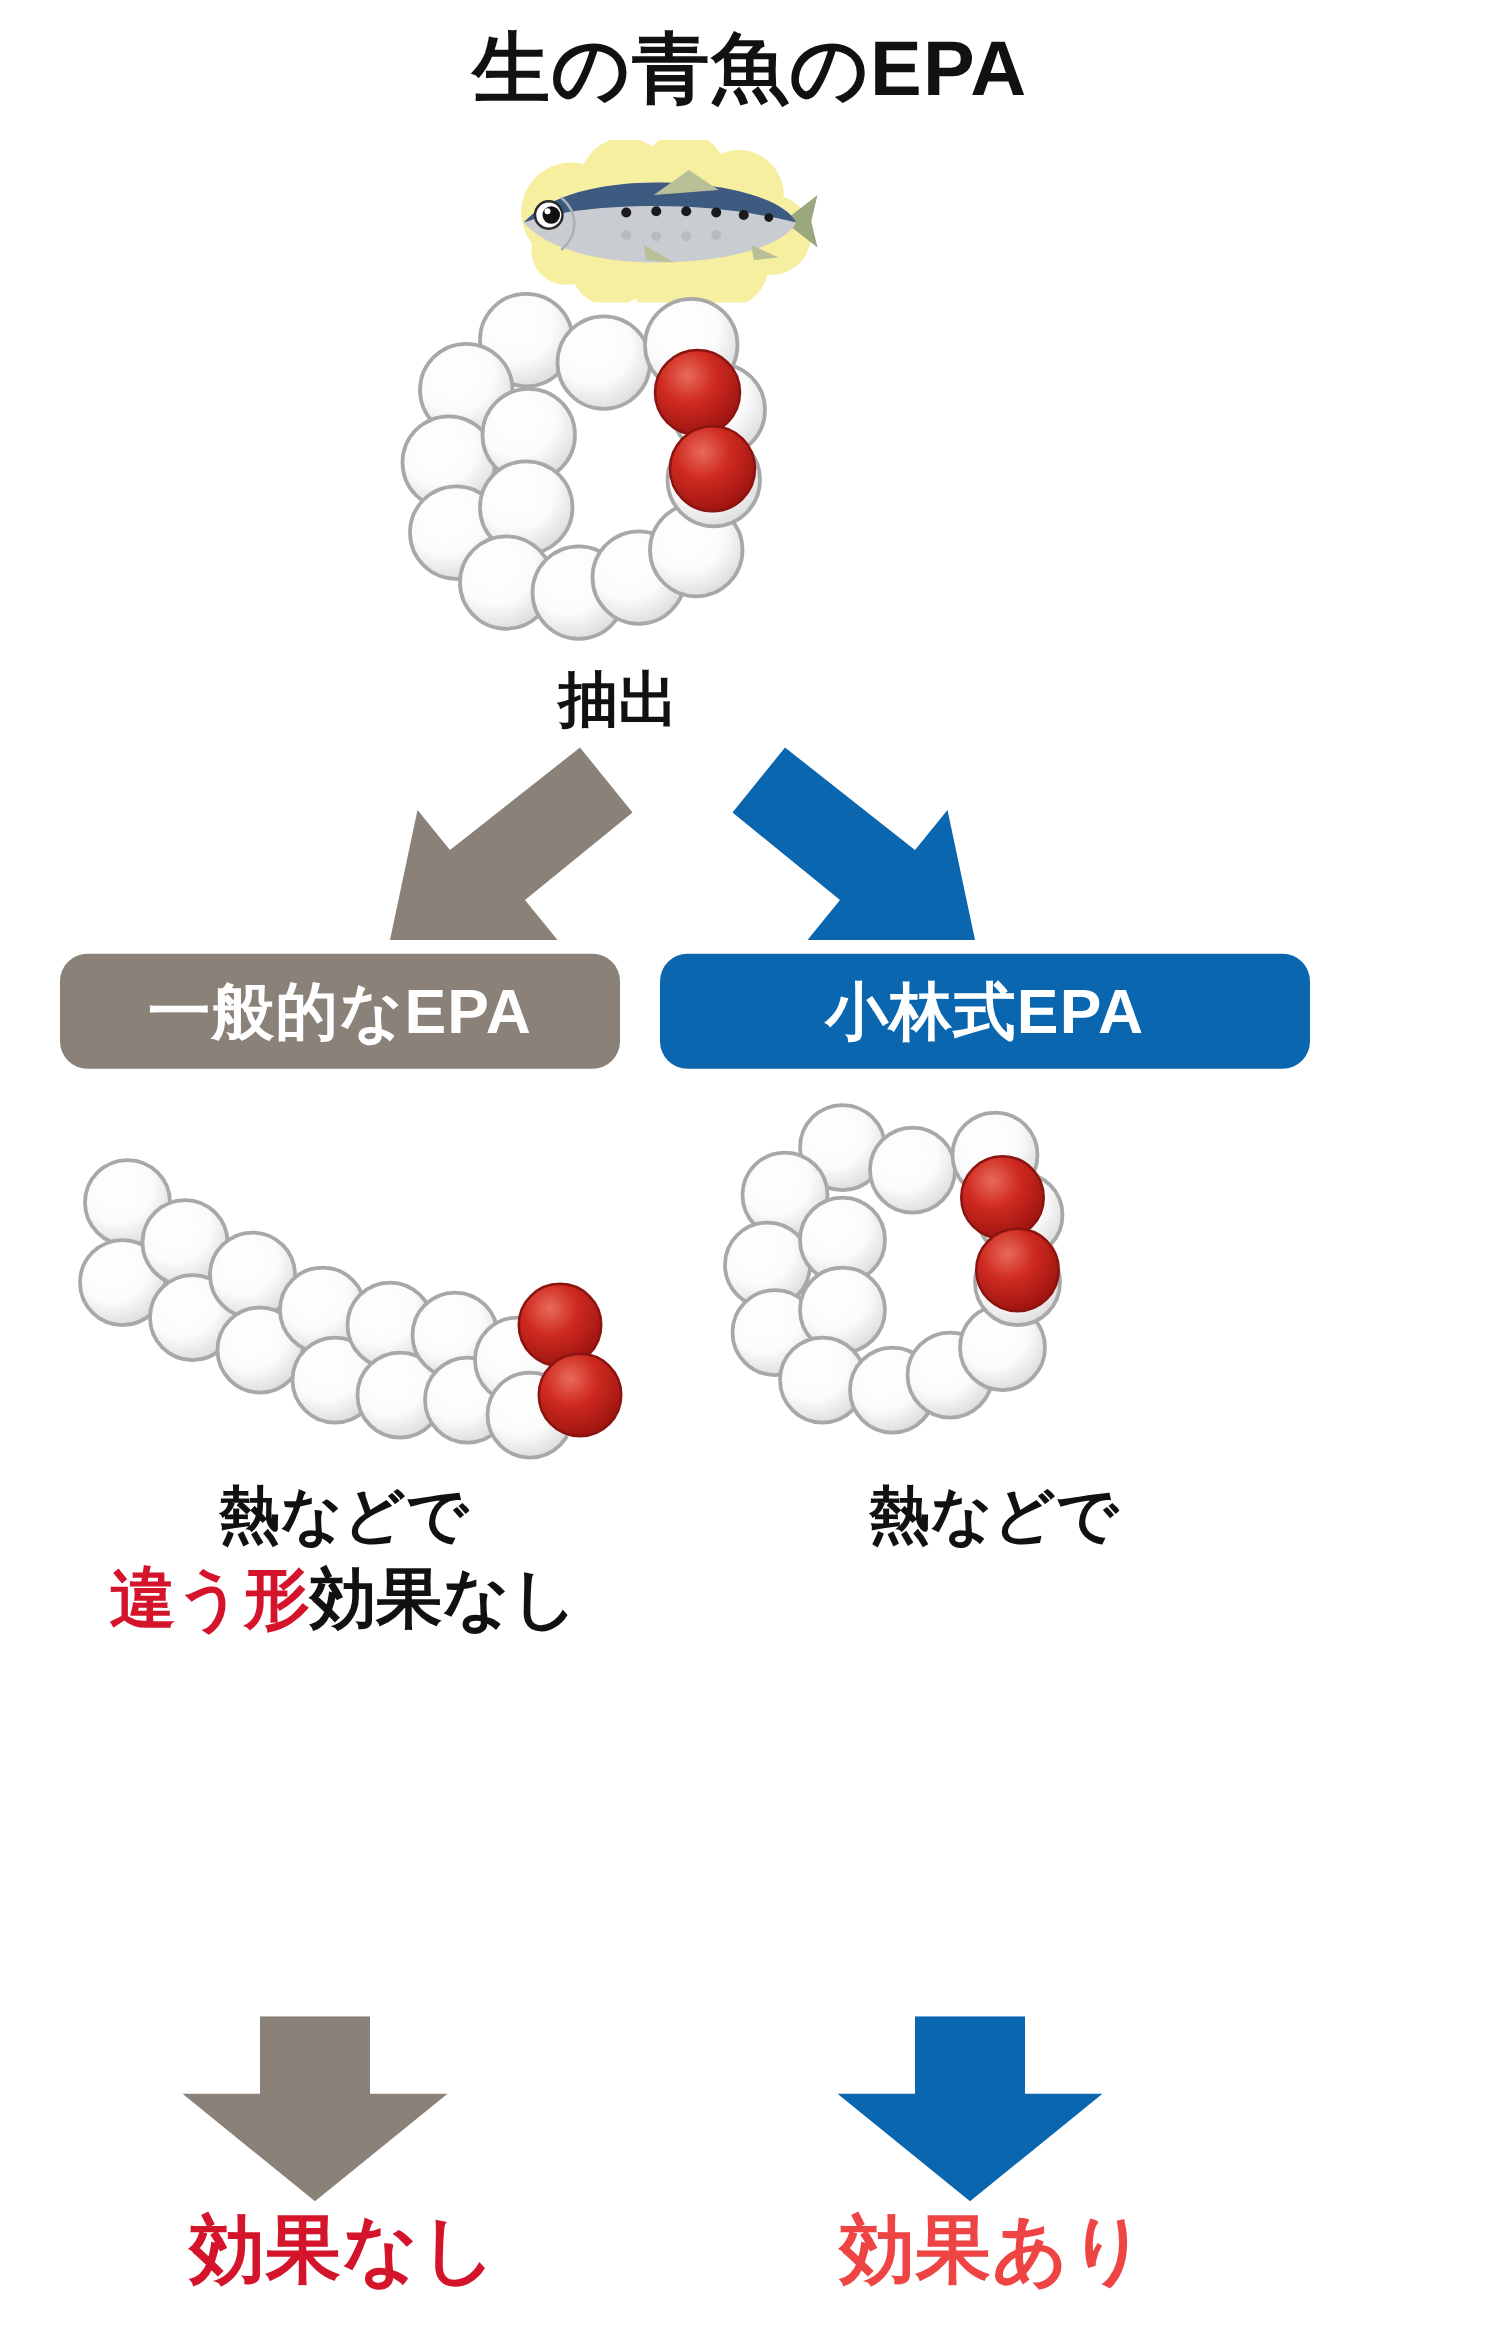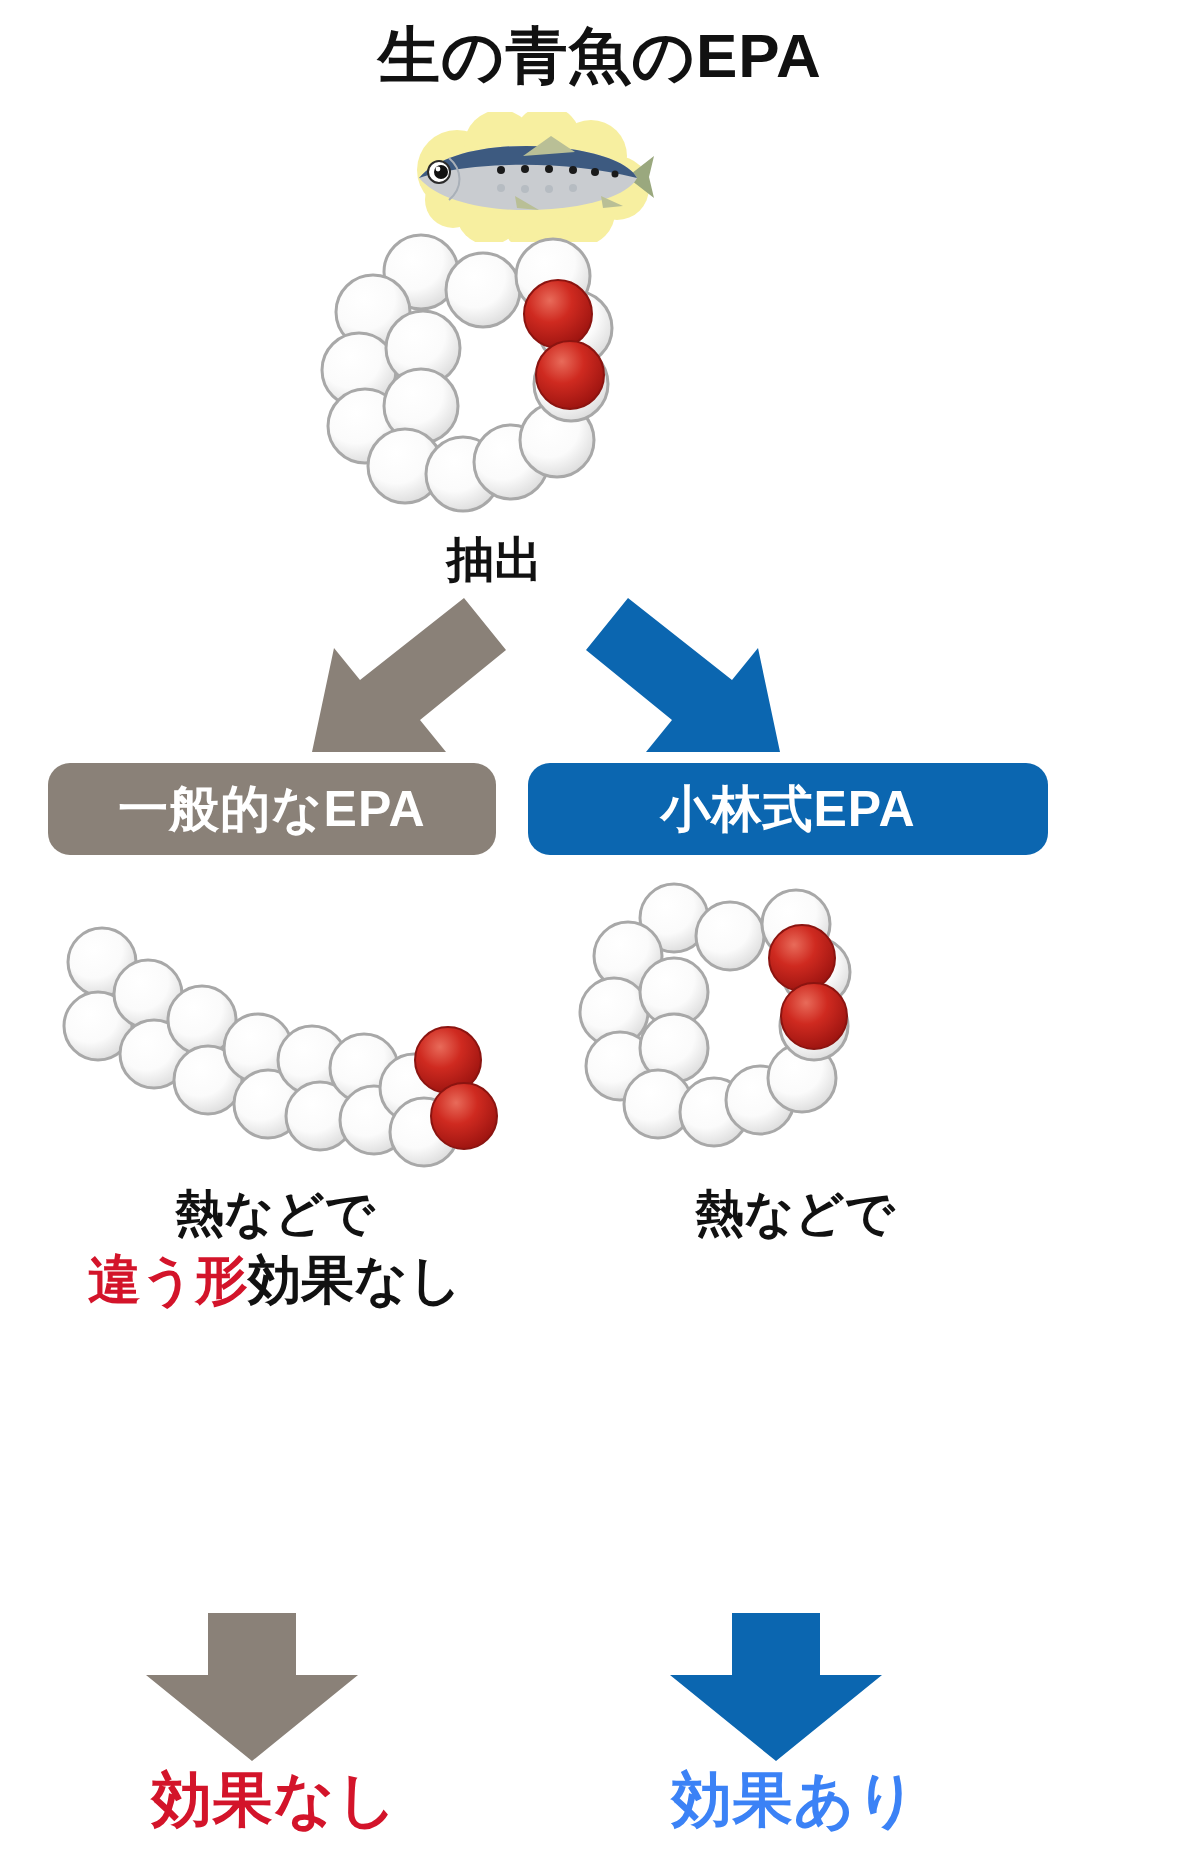--- a/index.html
+++ b/index.html
@@ -58,21 +58,21 @@
 
   
   .down-arrow{position:absolute;}
 
   
   .result{
     position:absolute;text-align:center;font-size:60px;font-weight:bold;
     letter-spacing:1px;
   }
   .result-left{left:20px;top:1760px;width:510px;color:#d3142a;}
-  .result-right{left:540px;top:1760px;width:510px;color:#3b82f6;text-align:center;}
+  .result-right{left:540px;top:1760px;width:510px;color:#ef4444;text-align:center;}
 </style>
 </head>
 <body>
 
 <div class="stage">
 
   <div class="title">生の青魚のEPA</div>
 
   <div class="fish-wrap">
     <svg class="cloud" viewBox="0 0 270 130">

